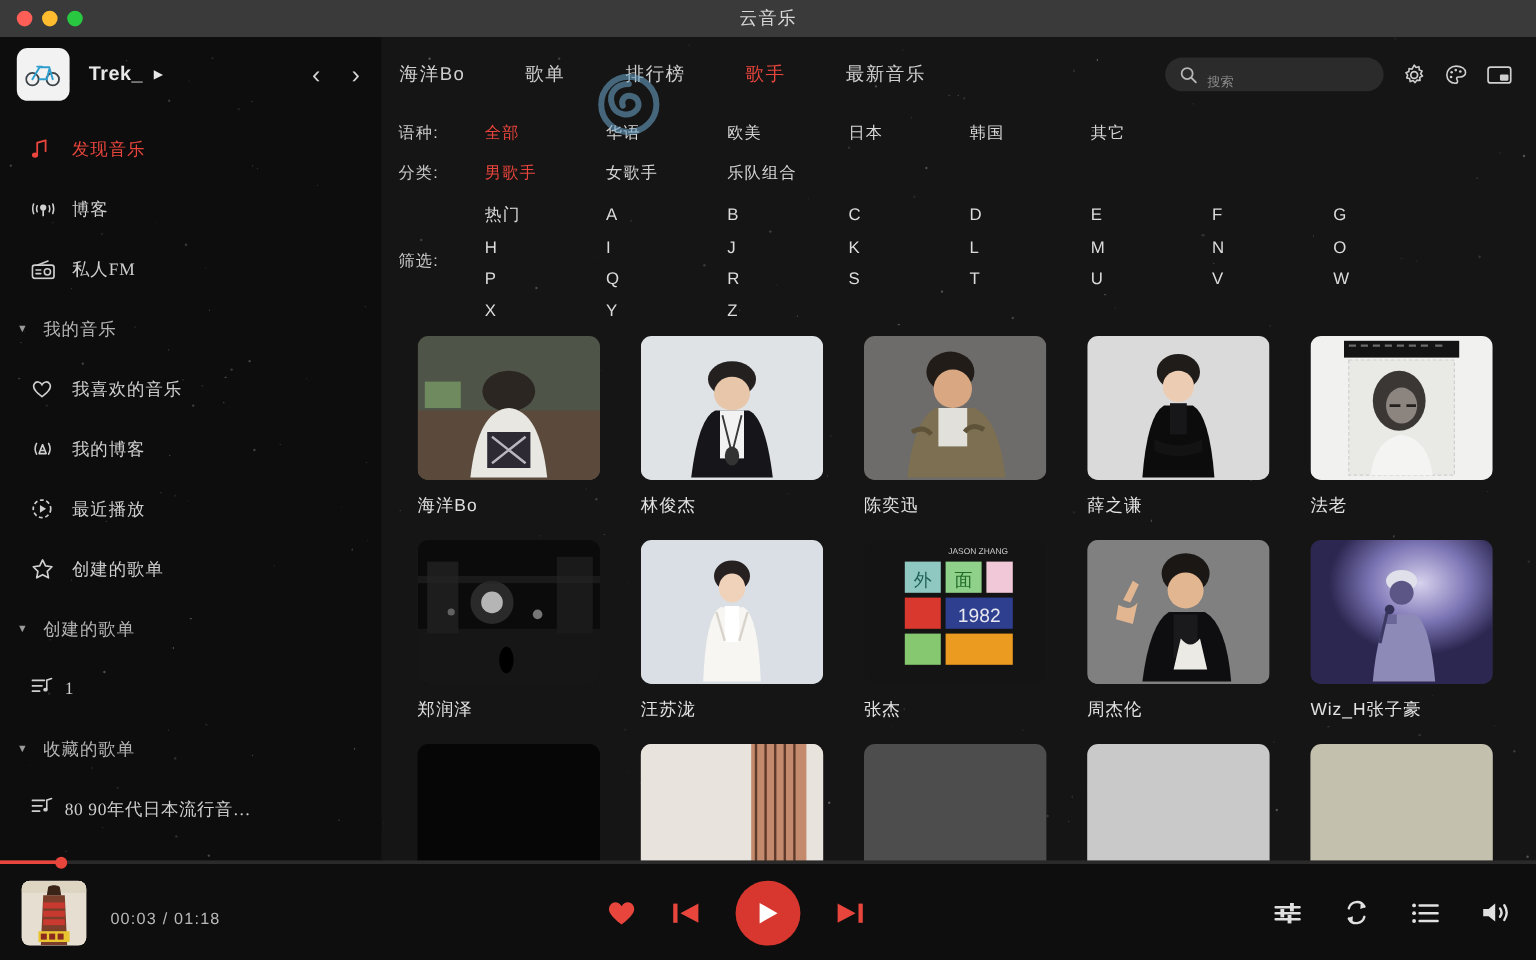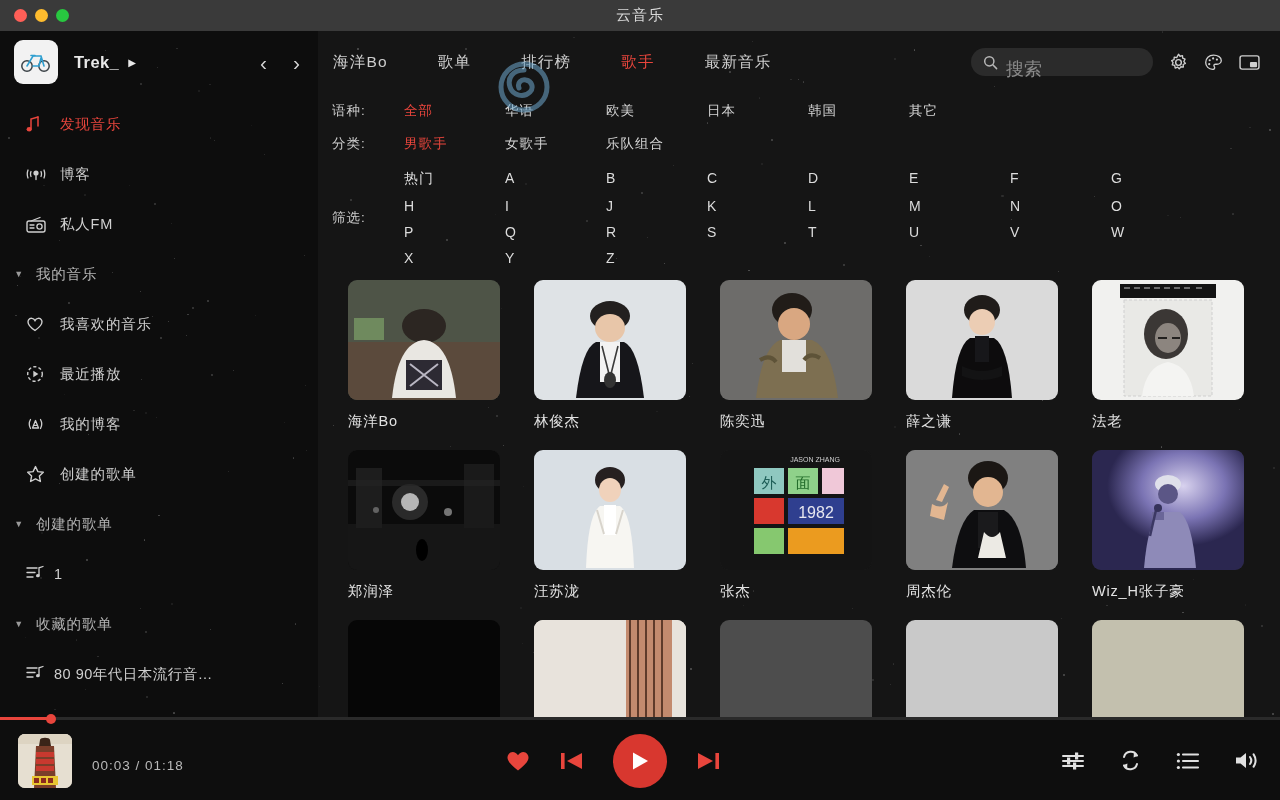--- a/index.html
+++ b/index.html
@@ -65,21 +65,21 @@
   }
   .nav-arrows {
     position: absolute; right: 18px; top: 0; height: 62px;
     display: flex; align-items: center; gap: 26px;
   }
   .nav-arrow {
     font-size: 21px; color: #d4d4d4; font-weight: 300;
     line-height: 1; cursor: pointer;
   }
 
-  .side-list { margin-top: 6px; }
+  .side-list { margin-top: 6px; font-family: Liberation Serif, serif; }
   .side-item {
     height: 50px; display: flex; align-items: center;
     padding-left: 26px; color: #cfcfcf; font-size: 14.5px;
     cursor: pointer; letter-spacing: .8px;
   }
   .side-item .ic {
     width: 26px; display: flex; align-items: center;
     justify-content: flex-start; flex: 0 0 26px;
     color: #cfcfcf;
   }
@@ -128,21 +128,21 @@
     display: flex; align-items: center; gap: 16px;
   }
   .searchbox {
     width: 182px; height: 28px; border-radius: 14px;
     background: #2b2b2b; display: flex; align-items: center;
     padding: 0 12px; cursor: text;
   }
   .searchbox .sic { color: #b6b6b6; display: flex; }
   .search-input {
     background: transparent; border: 0; outline: none;
-    color: #7dd3fc; font-size: 18px; margin-left: 8px;
+    color: #7dd3fc; font-size: 11px; margin-left: 8px;
     width: 130px; font-family: inherit; margin-top: 14px;
   }
   .search-input::placeholder { color: #8a8a8a; }
   .tool-ic { color: #cfcfcf; cursor: pointer; display: flex; }
 
   
   .filters { padding: 6px 0 0 14px; }
   .filter-row { display: flex; align-items: flex-start; margin-bottom: 9px; }
   .flabel {
     width: 72px; flex: 0 0 72px; color: #cbcbcb; font-size: 13.5px;
@@ -394,37 +394,37 @@
         <span class="ic">
           <svg width="18" height="16" viewBox="0 0 18 16">
             <path d="M9 14.5 C2 9.5 1 6.5 2.6 3.9 C4.2 1.4 7.6 2 9 4.6 C10.4 2 13.8 1.4 15.4 3.9 C17 6.5 16 9.5 9 14.5 Z" fill="none" stroke="currentColor" stroke-width="1.4"></path>
           </svg>
         </span>
         <span class="lbl">我喜欢的音乐</span>
       </div>
 
       <div class="side-item">
         <span class="ic">
-          <svg width="18" height="18" viewBox="0 0 18 18">
-            <circle cx="9" cy="9" r="7.3" fill="none" stroke="currentColor" stroke-width="1.4" stroke-dasharray="3.2 2.2"></circle>
-            <path d="M7.3 5.8 L12.4 9 L7.3 12.2 Z" fill="currentColor"></path>
-          </svg>
-        </span>
-        <span class="lbl">最近播放</span>
-      </div>
-
-      <div class="side-item">
-        <span class="ic">
           <svg width="19" height="18" viewBox="0 0 19 18">
             <path d="M4.5 4.5 Q2 9 4.5 13.5 M14.5 4.5 Q17 9 14.5 13.5" fill="none" stroke="currentColor" stroke-width="1.3" stroke-linecap="round"></path>
             <path d="M9.5 5.5 L6.5 13 L12.5 13 Z" fill="none" stroke="currentColor" stroke-width="1.3" stroke-linejoin="round"></path>
             <path d="M7.8 10.4 L11.2 10.4" stroke="currentColor" stroke-width="1.2"></path>
           </svg>
         </span>
         <span class="lbl">我的博客</span>
+      </div>
+
+      <div class="side-item">
+        <span class="ic">
+          <svg width="18" height="18" viewBox="0 0 18 18">
+            <circle cx="9" cy="9" r="7.3" fill="none" stroke="currentColor" stroke-width="1.4" stroke-dasharray="3.2 2.2"></circle>
+            <path d="M7.3 5.8 L12.4 9 L7.3 12.2 Z" fill="currentColor"></path>
+          </svg>
+        </span>
+        <span class="lbl">最近播放</span>
       </div>
 
       <div class="side-item">
         <span class="ic">
           <svg width="19" height="18" viewBox="0 0 19 18">
             <path d="M9.5 1.6 L11.9 6.6 L17.3 7.3 L13.4 11.1 L14.4 16.5 L9.5 13.9 L4.6 16.5 L5.6 11.1 L1.7 7.3 L7.1 6.6 Z" fill="none" stroke="currentColor" stroke-width="1.4" stroke-linejoin="round"></path>
           </svg>
         </span>
         <span class="lbl">创建的歌单</span>
       </div>

